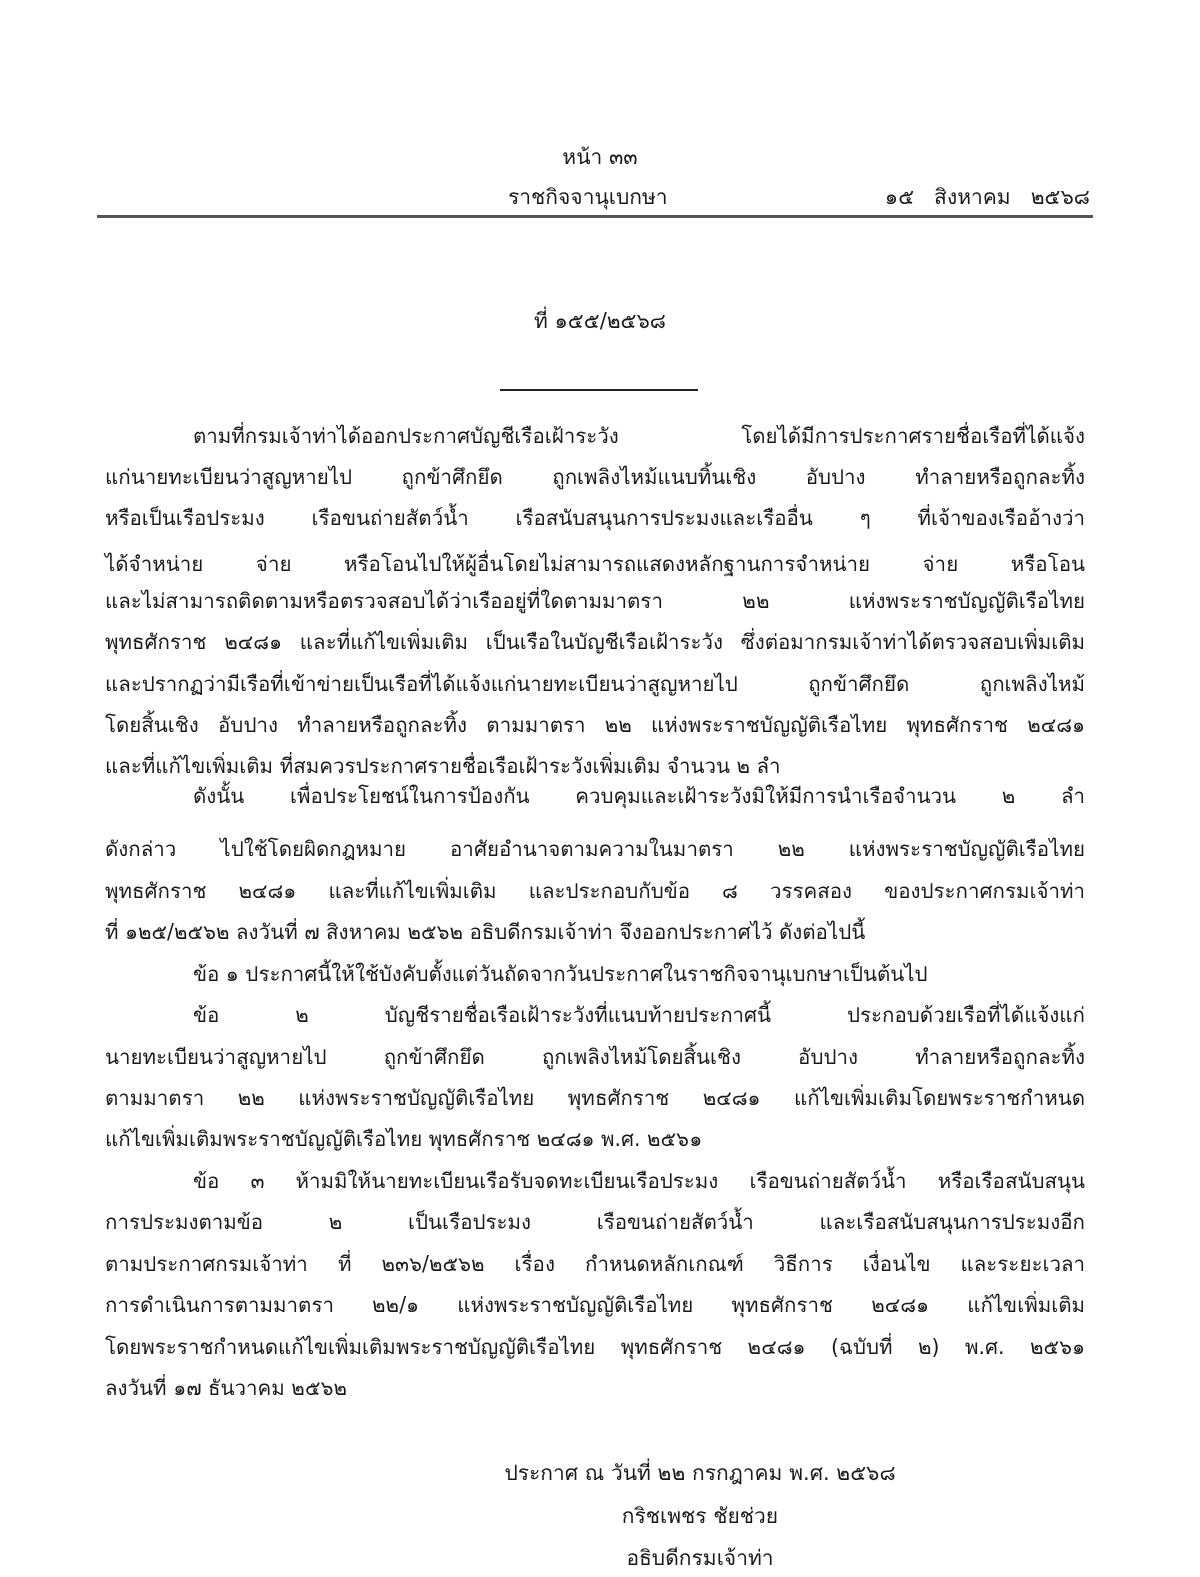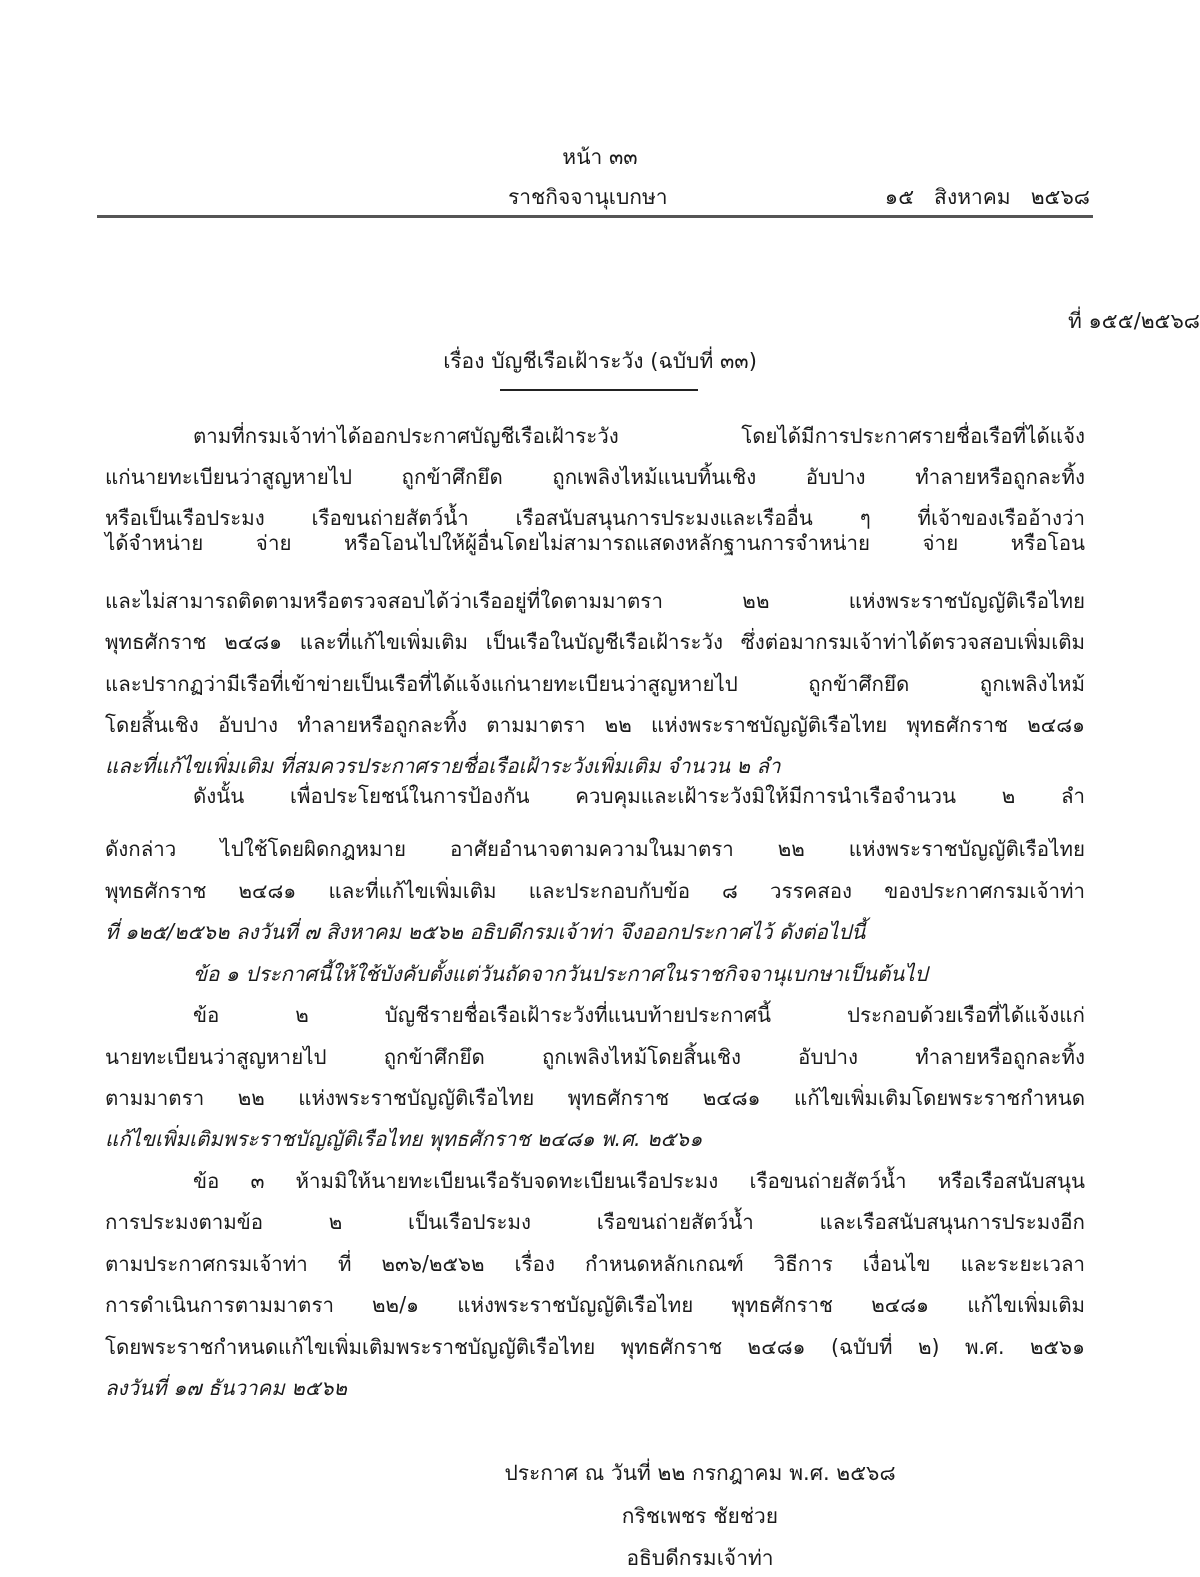--- a/index.html
+++ b/index.html
@@ -9,51 +9,50 @@
       color: #1a1a1a;
     }
     .page { position: absolute; left: 0; top: 0; width: 1200px; height: 1577px; margin-top: 44px; }
     .hdr-page { position: absolute; top: 96px; left: 0; width: 1200px; text-align: center; font-size: 21px; }
     .hdr-row { position: absolute; top: 136px; left: 100px; width: 990px; height: 30px; font-size: 21px; }
     .hdr-row .left { position: absolute; left: 0; top: 0; white-space: pre; }
     .hdr-row .mid { position: absolute; left: 408px; top: 0; }
     .hdr-row .right { position: absolute; right: 0; top: 0; white-space: pre; }
     .hdr-rule { position: absolute; top: 171px; left: 97px; width: 996px; height: 3px; background: #555; }
     .title { position: absolute; top: 204px; left: 0; width: 1200px; text-align: center; font-size: 32px; }
-    .number { position: absolute; top: 260px; left: 0; width: 1200px; text-align: right; font-size: 21px; }
+    .number { position: absolute; top: 260px; left: 0; width: 1200px; text-align: center; font-size: 21px; }
     .subject { position: absolute; top: 300px; left: 0; width: 1200px; text-align: center; font-size: 21px; }
     .title-rule { position: absolute; top: 345px; left: 500px; width: 198px; height: 2px; background: #222; }
     .body-text { position: absolute; left: 105px; width: 980px; font-size: 20.5px; }
     .line { position: absolute; left: 0; width: 980px; height: 40px; line-height: 40px; white-space: nowrap; text-align: justify; text-align-last: justify; }
-    .line.last { text-align-last: left; font-style: italic; }
+    .line.last { text-align-last: left; }
     .line.indent { padding-left: 88px; width: 892px; }
     .sign { position: absolute; left: 0; width: 1200px; font-size: 21px; text-align: center; }
   </style>
 </head>
 <body>
 
 <div class="page">
 
   <div class="hdr-page">หน้า ๓๓</div>
 
   <div class="hdr-row">
     <span class="mid">ราชกิจจานุเบกษา</span>
     <span class="right">๑๕   สิงหาคม   ๒๕๖๘</span>
   </div>
   <div class="hdr-rule"></div>
 
   <div class="number">ที่  ๑๕๕/๒๕๖๘</div>
-  <div class="subject">เรื่อง  บัญชีเรือเฝ้าระวัง  (ฉบับที่  ๓๓)</div>
   <div class="title-rule"></div>
 
   <div class="body-text" style="top:372px;">
     <div class="line indent" style="top:0px">ตามที่กรมเจ้าท่าได้ออกประกาศบัญชีเรือเฝ้าระวัง โดยได้มีการประกาศรายชื่อเรือที่ได้แจ้ง</div>
     <div class="line" style="top:41px">แก่นายทะเบียนว่าสูญหายไป ถูกข้าศึกยึด ถูกเพลิงไหม้แนบทิ้นเชิง อับปาง ทำลายหรือถูกละทิ้ง</div>
     <div class="line" style="top:82px">หรือเป็นเรือประมง เรือขนถ่ายสัตว์น้ำ เรือสนับสนุนการประมงและเรืออื่น ๆ ที่เจ้าของเรืออ้างว่า</div>
-    <div class="line" style="top:107px">ได้จำหน่าย จ่าย หรือโอนไปให้ผู้อื่นโดยไม่สามารถแสดงหลักฐานการจำหน่าย จ่าย หรือโอน</div>
+    <div class="line" style="top:128px">ได้จำหน่าย จ่าย หรือโอนไปให้ผู้อื่นโดยไม่สามารถแสดงหลักฐานการจำหน่าย จ่าย หรือโอน</div>
     <div class="line" style="top:165px">และไม่สามารถติดตามหรือตรวจสอบได้ว่าเรืออยู่ที่ใดตามมาตรา ๒๒ แห่งพระราชบัญญัติเรือไทย</div>
     <div class="line" style="top:206px">พุทธศักราช ๒๔๘๑ และที่แก้ไขเพิ่มเติม เป็นเรือในบัญชีเรือเฝ้าระวัง ซึ่งต่อมากรมเจ้าท่าได้ตรวจสอบเพิ่มเติม</div>
     <div class="line" style="top:248px">และปรากฏว่ามีเรือที่เข้าข่ายเป็นเรือที่ได้แจ้งแก่นายทะเบียนว่าสูญหายไป ถูกข้าศึกยึด ถูกเพลิงไหม้</div>
     <div class="line" style="top:289px">โดยสิ้นเชิง อับปาง ทำลายหรือถูกละทิ้ง ตามมาตรา ๒๒ แห่งพระราชบัญญัติเรือไทย พุทธศักราช ๒๔๘๑</div>
     <div class="line last" style="top:330px">และที่แก้ไขเพิ่มเติม ที่สมควรประกาศรายชื่อเรือเฝ้าระวังเพิ่มเติม จำนวน ๒ ลำ</div>
 
     <div class="line indent" style="top:360px">ดังนั้น เพื่อประโยชน์ในการป้องกัน ควบคุมและเฝ้าระวังมิให้มีการนำเรือจำนวน ๒ ลำ</div>
     <div class="line" style="top:413px">ดังกล่าว ไปใช้โดยผิดกฎหมาย อาศัยอำนาจตามความในมาตรา ๒๒ แห่งพระราชบัญญัติเรือไทย</div>
     <div class="line" style="top:455px">พุทธศักราช ๒๔๘๑ และที่แก้ไขเพิ่มเติม และประกอบกับข้อ ๘ วรรคสอง ของประกาศกรมเจ้าท่า</div>
     <div class="line last" style="top:496px">ที่ ๑๒๕/๒๕๖๒ ลงวันที่ ๗ สิงหาคม ๒๕๖๒ อธิบดีกรมเจ้าท่า จึงออกประกาศไว้ ดังต่อไปนี้</div>

